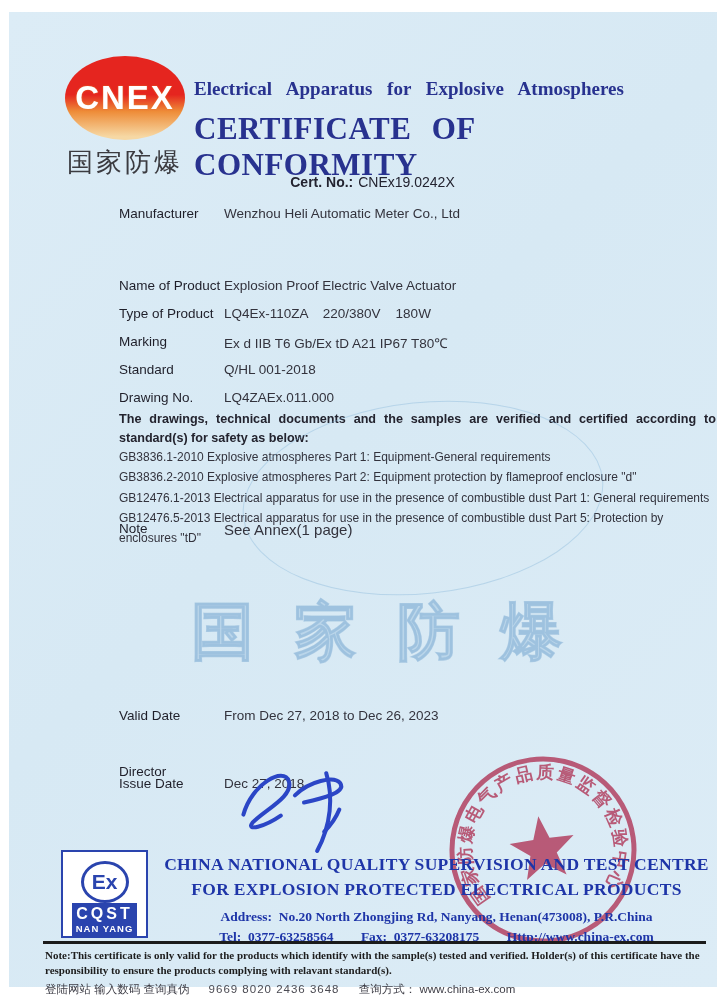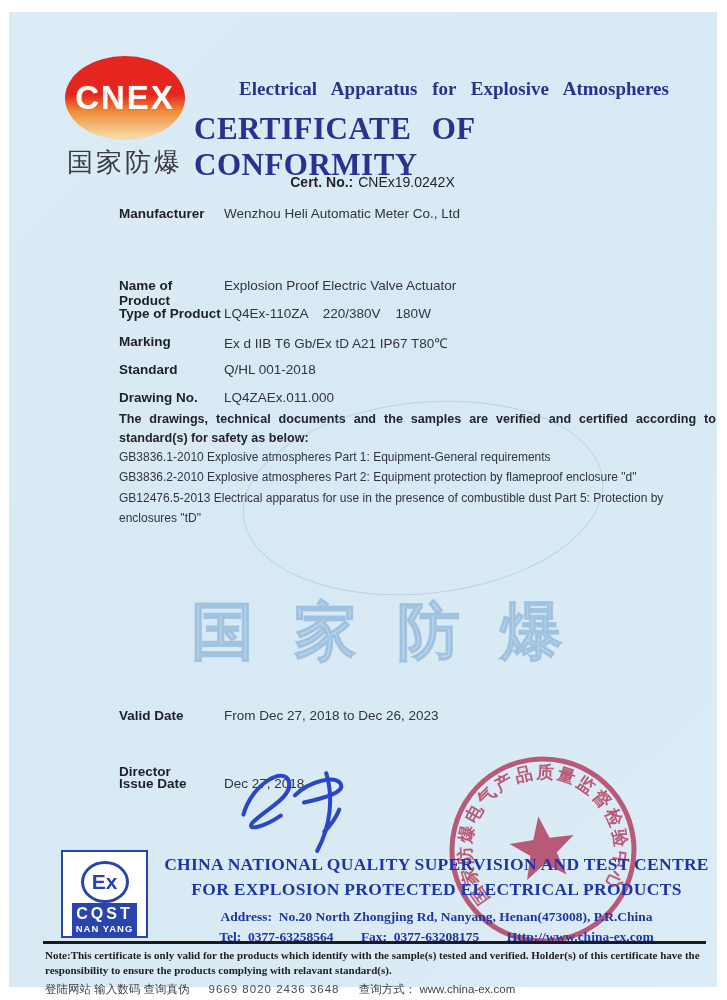--- a/index.html
+++ b/index.html
@@ -23,38 +23,38 @@
     color:#ffffff; font-weight:bold; font-size:33px; letter-spacing:2px;
     font-family:"Liberation Sans", sans-serif;
     text-shadow:0 0 2px rgba(232,123,42,.9);
   }
   .logo-caption {
     position:absolute; left:48px; top:133px; width:136px; text-align:center;
     font-size:26px; letter-spacing:3px; color:#3b3b40;
     font-family:sans-serif; font-weight:500;
   }
   .hdr-sub {
-    position:absolute; left:185px; top:66px; width:520px; text-align:center;
+    position:absolute; left:185px; top:66px; width:520px; 
     font-family:"Liberation Serif", serif; font-weight:bold; font-size:19px;
     color:#28328f; word-spacing:10px;
   }
   .hdr-title {
     position:absolute; left:185px; top:99px; width:520px; text-align:left;
     font-family:"Liberation Serif", serif; font-weight:bold; font-size:31px;
     color:#28328f; word-spacing:12px; letter-spacing:.5px;
   }
   .cert-line {
     position:absolute; left:0; top:162px; width:727px; text-align:center;
     font-size:14px; color:#232330;
   }
   .cert-line .lbl { font-weight:bold; margin-right:5px; }
   
   .row { position:absolute; left:110px; width:600px; display:flex; }
   .row .lbl {
-    flex:0 0 105px; font-weight:bold; font-size:13.5px; color:#1f1f2a;
+    flex:0 0 105px; font-weight:normal; font-size:13.5px; color:#1f1f2a;
   }
   .row .val {
     font-size:13.5px; color:#33333d; white-space:pre-wrap;
   }
   .addr { width:492px; text-align:justify; line-height:20px; margin-top:2px; }
   .intro {
     position:absolute; left:110px; top:398px; width:597px;
     font-weight:bold; font-size:12.6px; color:#23232e; line-height:19px;
     text-align:justify;
   }
@@ -161,23 +161,28 @@
     </div>
     <div class="row" style="top:378px">
       <div class="lbl">Drawing No.</div>
       <div class="val">LQ4ZAEx.011.000</div>
     </div>
 
     <div class="intro">The drawings, technical documents and the samples are verified and certified according to standard(s) for safety as below:</div>
     <div class="stds">
       <div>GB3836.1-2010 Explosive atmospheres Part 1: Equipment-General requirements</div>
       <div>GB3836.2-2010 Explosive atmospheres Part 2: Equipment protection by flameproof enclosure "d"</div>
+      <div>GB12476.1-2013 Electrical apparatus for use in the presence of combustible dust Part 1: General requirements</div>
       <div>GB12476.5-2013 Electrical apparatus for use in the presence of combustible dust Part 5: Protection by enclosures "tD"</div>
     </div>
 
+    <div class="row note-row" style="top:509px">
+      <div class="lbl">Note</div>
+      <div class="val">See Annex(1 page)</div>
+    </div>
 
     <div class="ghost-circle"></div>
     <div class="watermark">国家防爆</div>
 
     <div class="row" style="top:696px">
       <div class="lbl">Valid Date</div>
       <div class="val">From Dec 27, 2018 to Dec 26, 2023</div>
     </div>
     <div class="row" style="top:764px">
       <div class="lbl">Issue Date</div>

